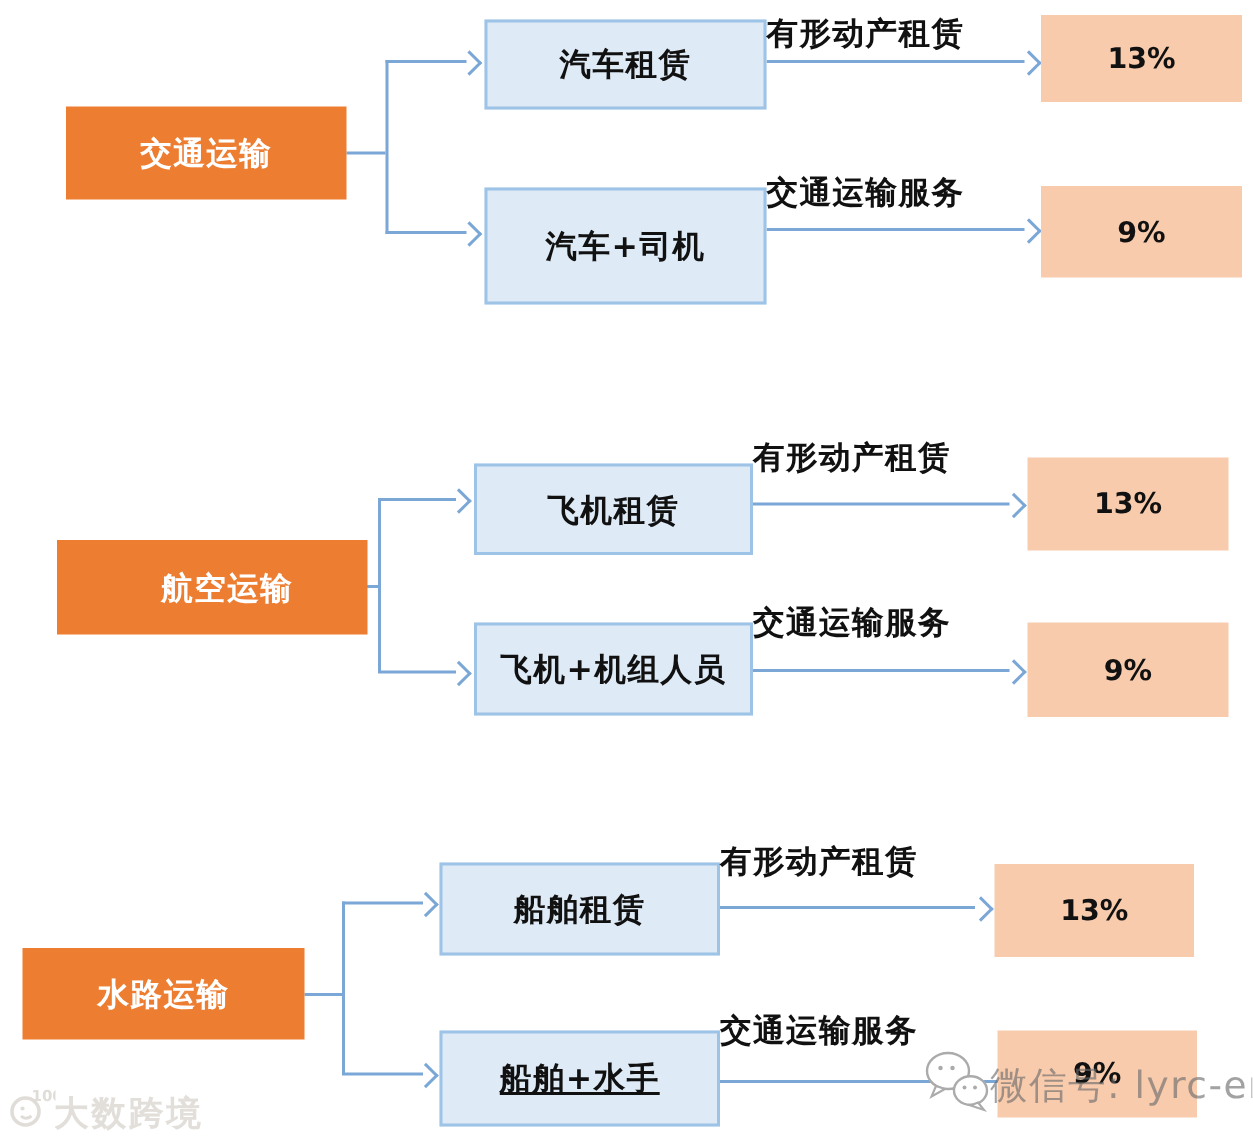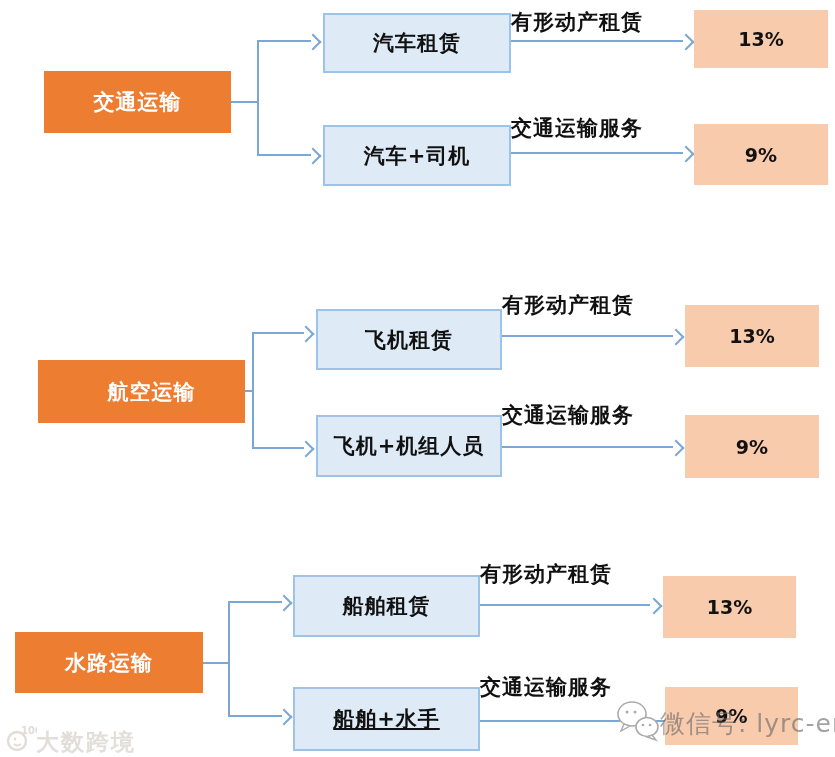--- a/index.html
+++ b/index.html
@@ -59,21 +59,21 @@
   <div class="hl" style="left:257px;top:154px;width:54px;"></div>
   <div class="chev" style="left:307px;top:150px;"></div>
   <div class="hl" style="left:511px;top:40px;width:172px;"></div>
   <div class="chev" style="left:680px;top:36px;"></div>
   <div class="hl" style="left:511px;top:152px;width:172px;"></div>
   <div class="chev" style="left:680px;top:148px;"></div>
 
   <div class="src-box" style="left:44px;top:71px;width:187px;height:62px;">交通运输</div>
 
   <div class="node-box" style="left:323px;top:13px;width:188px;height:60px;">汽车租赁</div>
-  <div class="node-box" style="left:323px;top:125px;width:188px;height:61px;text-align:center;">汽车+司机</div>
+  <div class="node-box" style="left:323px;top:125px;width:188px;height:78px;text-align:center;">汽车+司机</div>
 
   <div class="cat-label" style="left:511px;top:8px;width:183px;">有形动产租赁</div>
   <div class="cat-label" style="left:511px;top:114px;width:183px;">交通运输服务</div>
 
   <div class="rate-box" style="left:694px;top:10px;width:134px;height:58px;">13%</div>
   <div class="rate-box" style="left:694px;top:124px;width:134px;height:61px;">9%</div>
 
   <div class="hl" style="left:225px;top:390px;width:27px;"></div>
   <div class="vl" style="left:252px;top:332px;height:116px;"></div>
   <div class="hl" style="left:252px;top:332px;width:52px;"></div>

